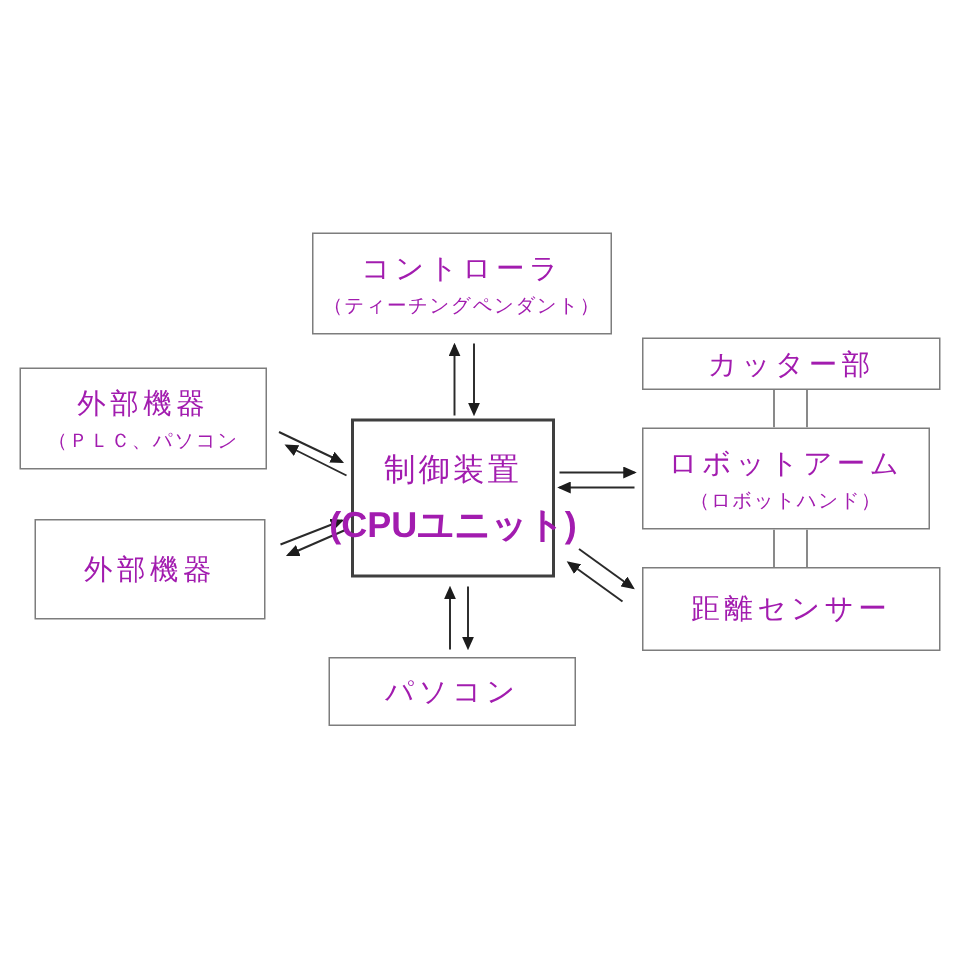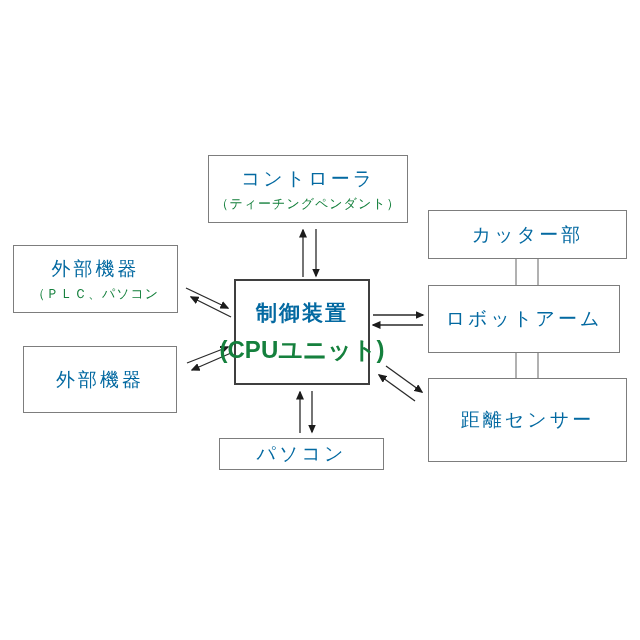--- a/index.html
+++ b/index.html
@@ -29,44 +29,44 @@
     display: flex;
     flex-direction: column;
     align-items: center;
     justify-content: center;
     gap: 3px;
     box-sizing: border-box;
     text-align: center;
   }
   .node .title {
     font-size: 19px;
-    color: #0369a1;
+    color: #a21caf;
     letter-spacing: 3px;
     white-space: nowrap;
   }
   .node .subtitle {
     font-size: 13px;
-    color: #15803d;
+    color: #a21caf;
     letter-spacing: 1px;
     white-space: nowrap;
   }
   
   #node-controller        { left: 208px; top: 155px; width: 200px; height: 68px; }
-  #node-cutter            { left: 428px; top: 210px; width: 199px; height: 49px; }
+  #node-cutter            { left: 428px; top: 225px; width: 199px; height: 35px; }
   #node-external-plc      { left: 13px;  top: 245px; width: 165px; height: 68px; }
   #node-control-unit      { left: 234px; top: 279px; width: 136px; height: 106px;
                             border: 2px solid #3f3f3f; }
   #node-robot-arm         { left: 428px; top: 285px; width: 192px; height: 68px; }
   #node-external-monitor  { left: 23px;  top: 346px; width: 154px; height: 67px; }
-  #node-distance-sensor   { left: 428px; top: 378px; width: 199px; height: 84px; }
-  #node-pc                { left: 219px; top: 438px; width: 165px; height: 32px; }
+  #node-distance-sensor   { left: 428px; top: 378px; width: 199px; height: 56px; }
+  #node-pc                { left: 219px; top: 438px; width: 165px; height: 46px; }
 
   #node-control-unit .title {
     font-size: 21px;
-    font-weight: 700;
+    font-weight: 400;
     letter-spacing: 2px;
   }
   #node-control-unit .subtitle {
     font-size: 24px;
     font-weight: 600;
     letter-spacing: 0px;
     margin-top: 4px;
   }
   .edge-arrow {
     stroke: #2a2a2a;
@@ -146,20 +146,21 @@
     <span class="subtitle">（ＰＬＣ、パソコン</span>
   </div>
 
   <div class="node" id="node-control-unit">
     <span class="title">制御装置</span>
     <span class="subtitle">(CPUユニット)</span>
   </div>
 
   <div class="node" id="node-robot-arm">
     <span class="title">ロボットアーム</span>
+    <span class="subtitle">（ロボットハンド）</span>
   </div>
 
   <div class="node" id="node-external-monitor">
     <span class="title">外部機器</span>
   </div>
 
   <div class="node" id="node-distance-sensor">
     <span class="title">距離センサー</span>
   </div>
 

